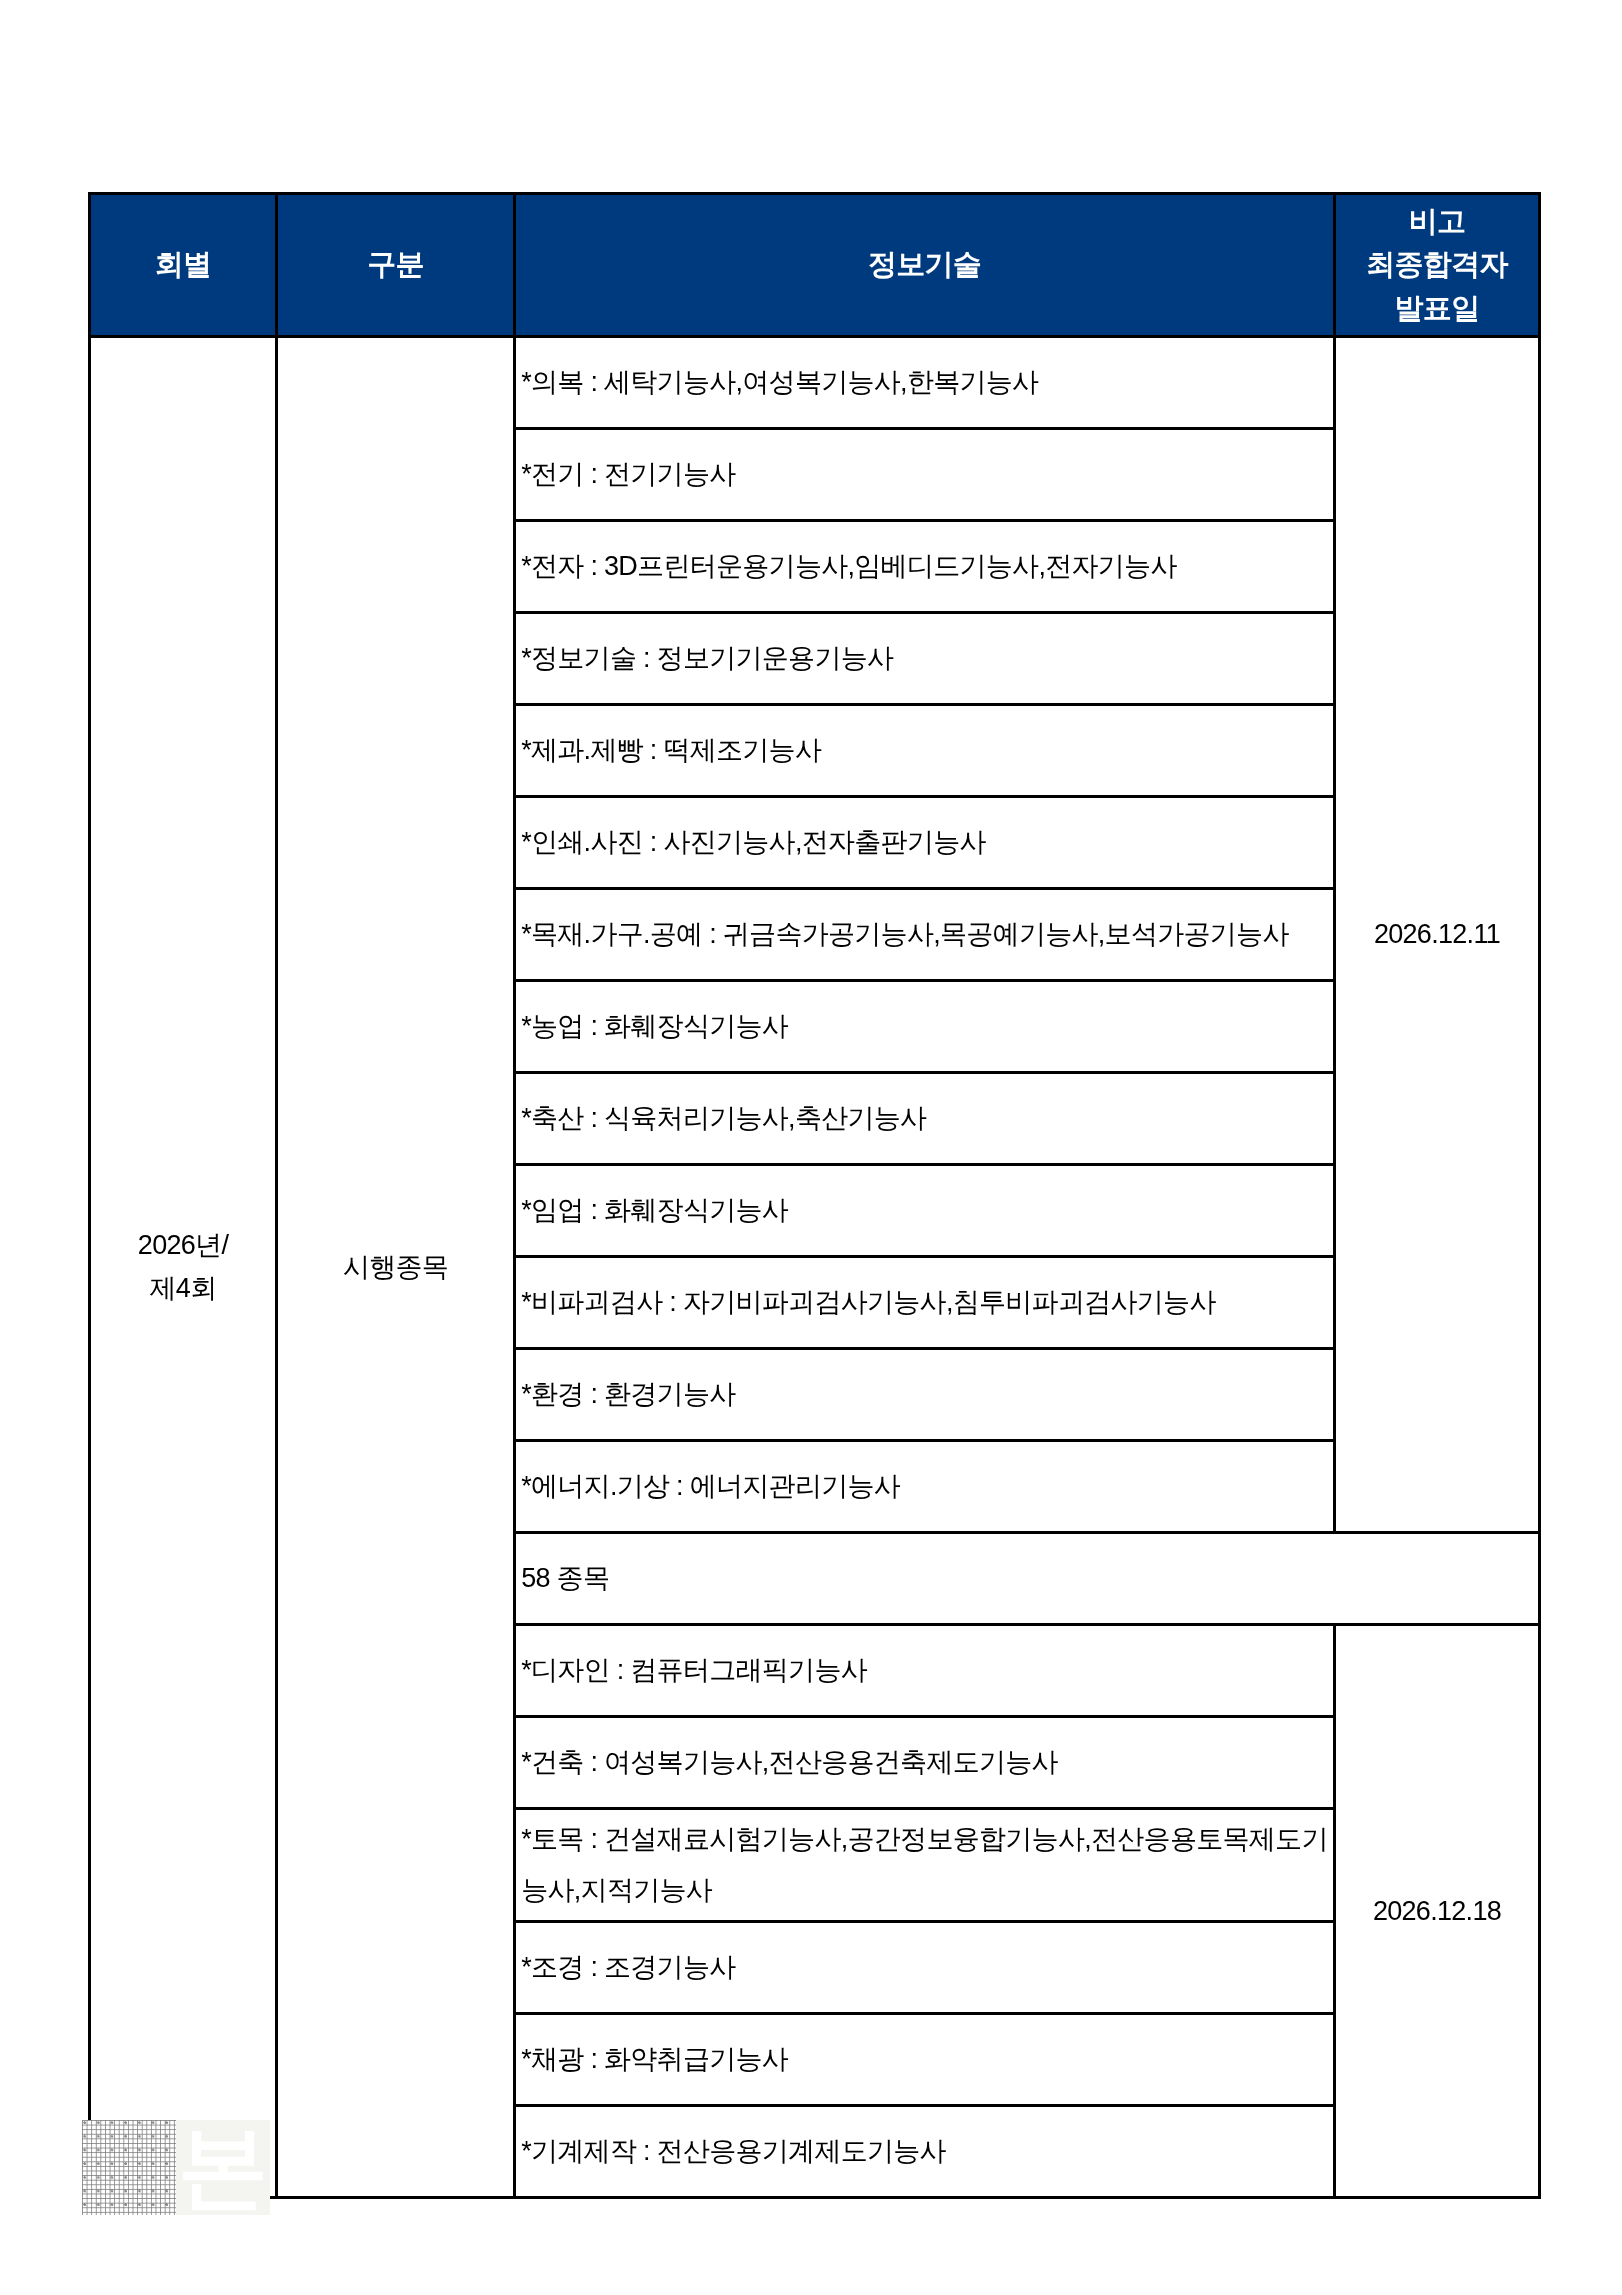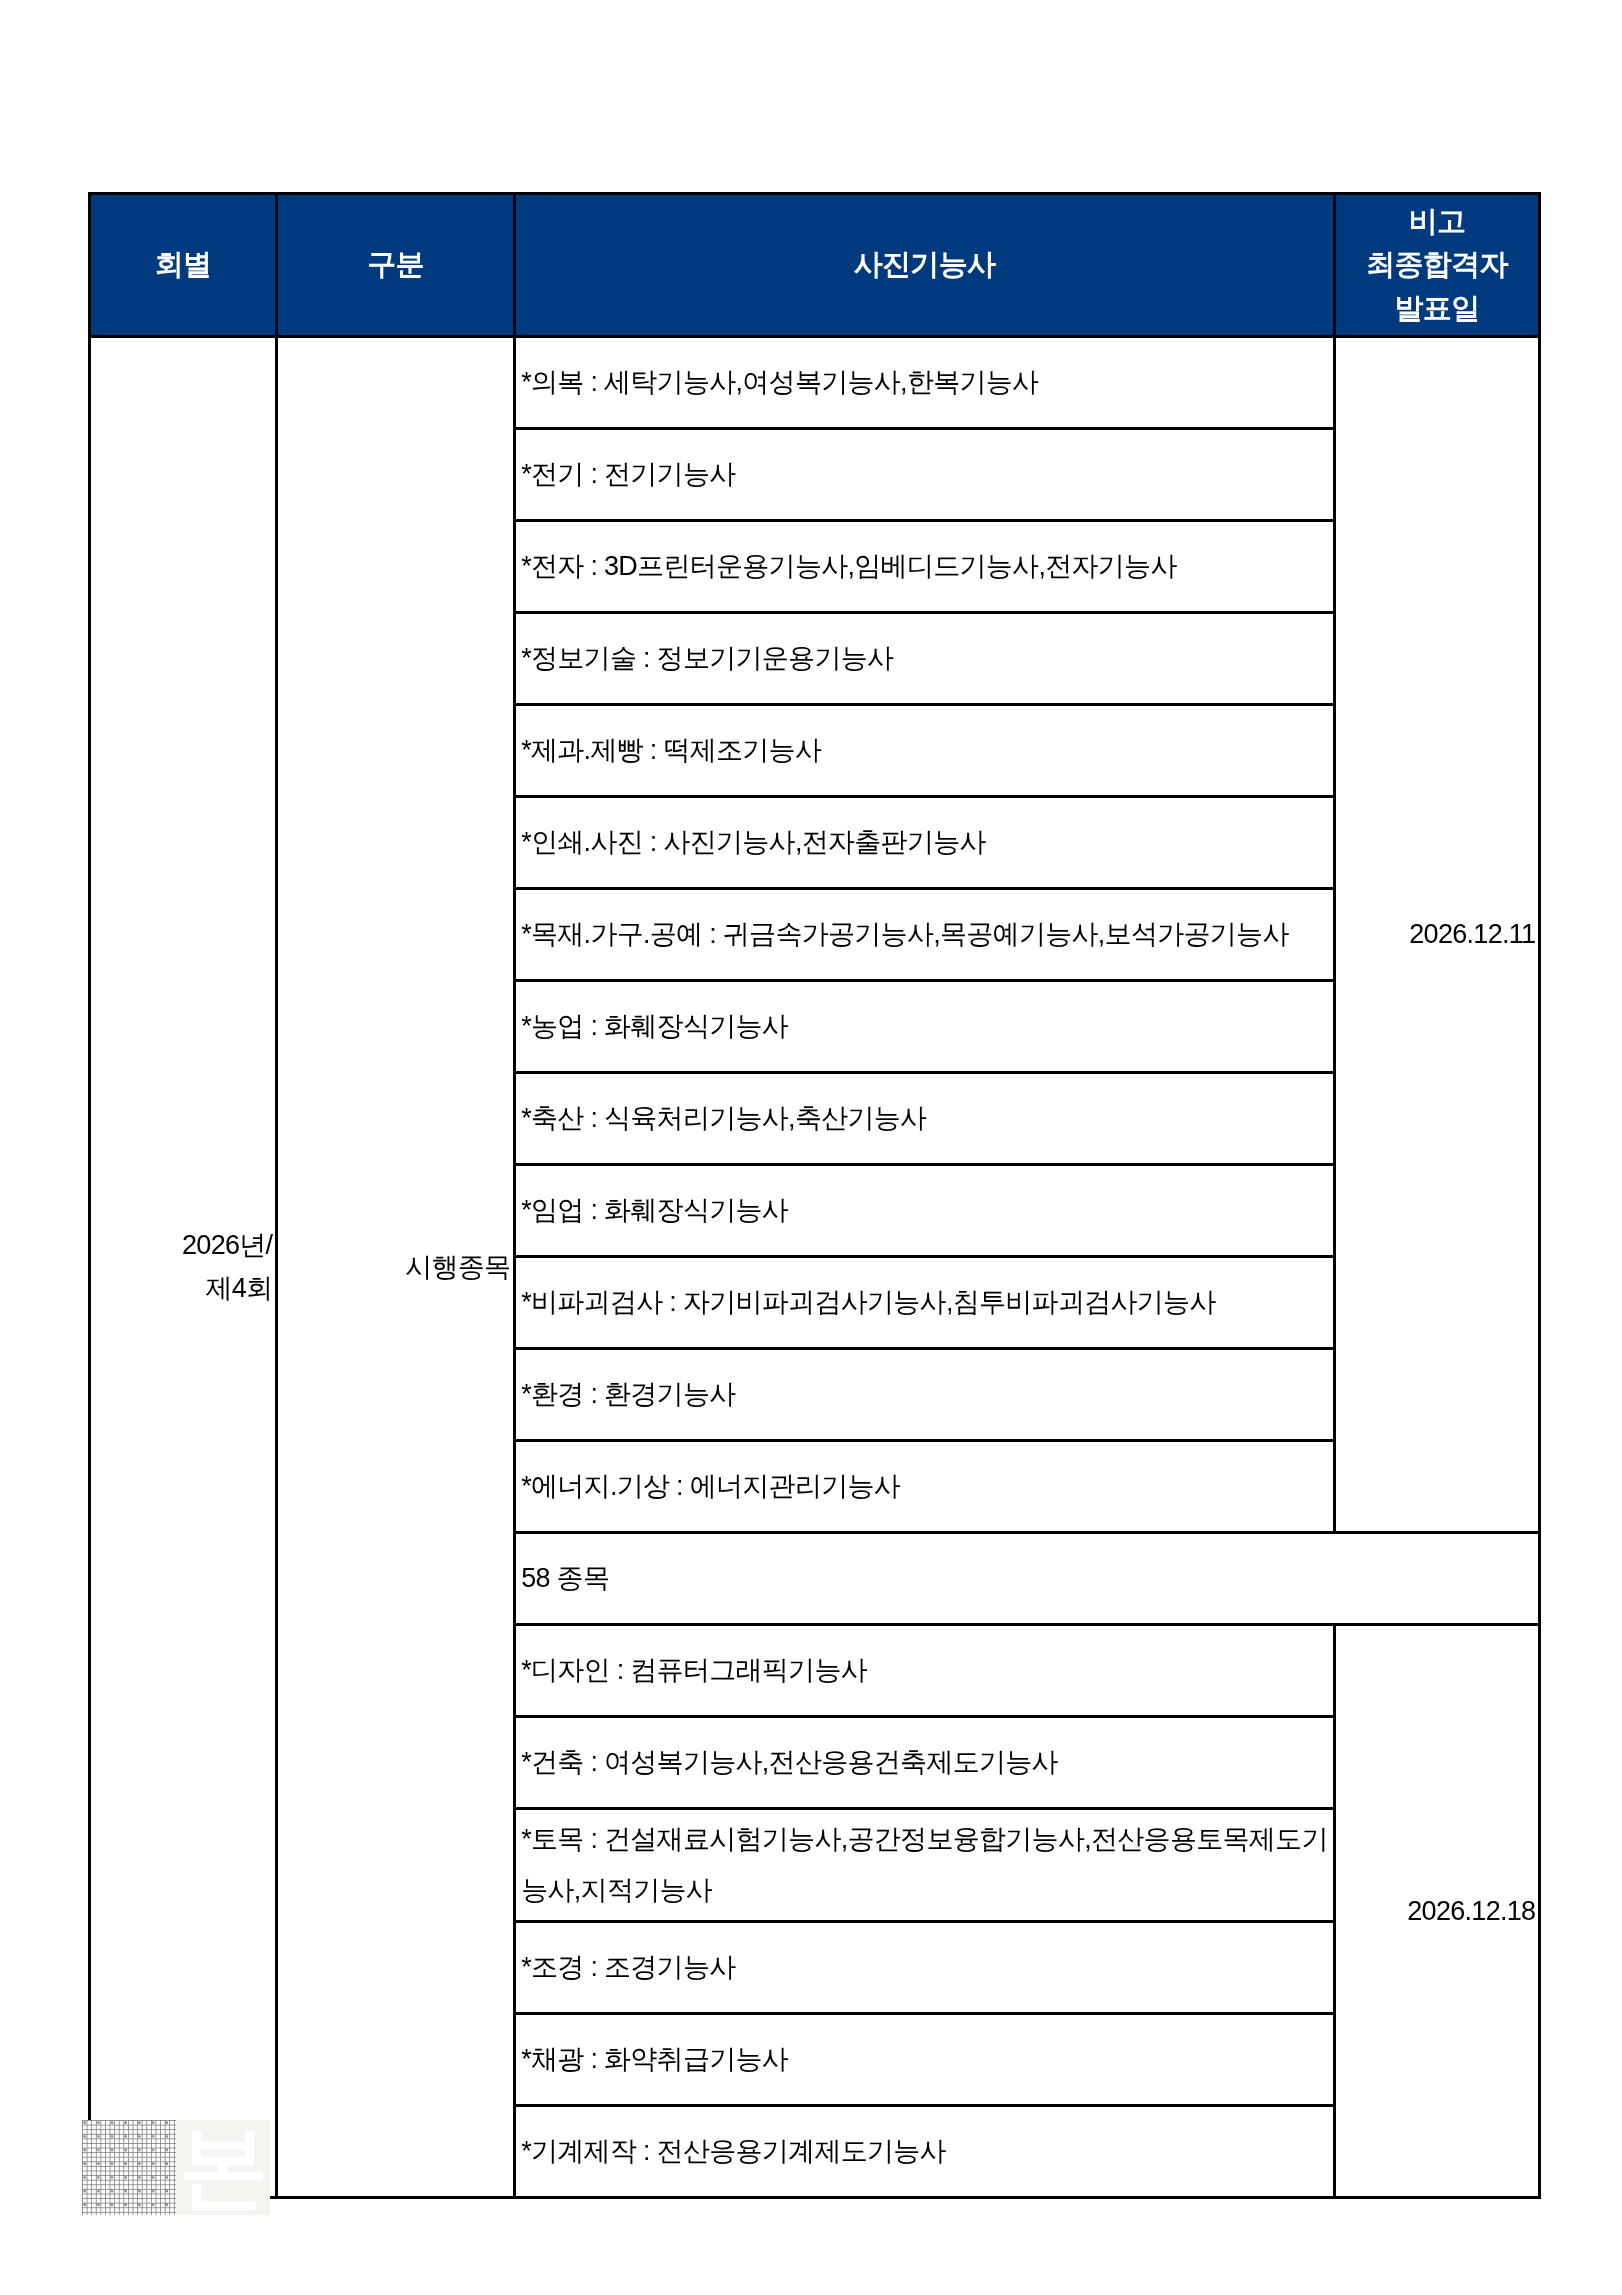--- a/index.html
+++ b/index.html
@@ -25,21 +25,21 @@
     font-weight:bold;font-size:29px;line-height:1.5;
     vertical-align:middle;
     white-space:pre-line;letter-spacing:-0.7px;
   }
   td{font-size:27px;vertical-align:middle;letter-spacing:-0.7px;}
   td.subject{
     text-align:left;padding:3.9px 3.9px 3.9px 5.2px;
     line-height:1.9;word-break:break-all;
   }
   td.centered{
-    text-align:right;white-space:pre-line;line-height:1.6;
+    text-align:center;white-space:pre-line;line-height:1.6;
     padding:0 2.6px;
   }
 
   
   .stamp{position:absolute;left:82px;top:2120px;width:187px;height:95px;z-index:5;}
   .stamp-halftone{
     position:absolute;left:0;top:0;width:94px;height:95px;
     background-color:#ffffff;
     background-image:
       radial-gradient(circle at 2.6px 2.6px, rgba(40,40,40,.55) 1.1px, transparent 1.5px),
@@ -63,21 +63,21 @@
     <colgroup>
       <col style="width:187px">
       <col style="width:238px">
       <col style="width:820px">
       <col style="width:205px">
     </colgroup>
     <tbody>
       <tr style="height:143px">
         <th class="head">회별</th>
         <th class="head">구분</th>
-        <th class="head">사진기능사</th>
+        <th class="head">정보기술</th>
         <th class="head">비고
 최종합격자
 발표일</th>
       </tr>
       <tr style="height:92px">
         <td class="centered" rowspan="20">2026년/
 제4회</td>
         <td class="centered" rowspan="20">시행종목</td>
         <td class="subject">*의복 : 세탁기능사,여성복기능사,한복기능사</td>
         <td class="centered" rowspan="13">2026.12.11</td>

